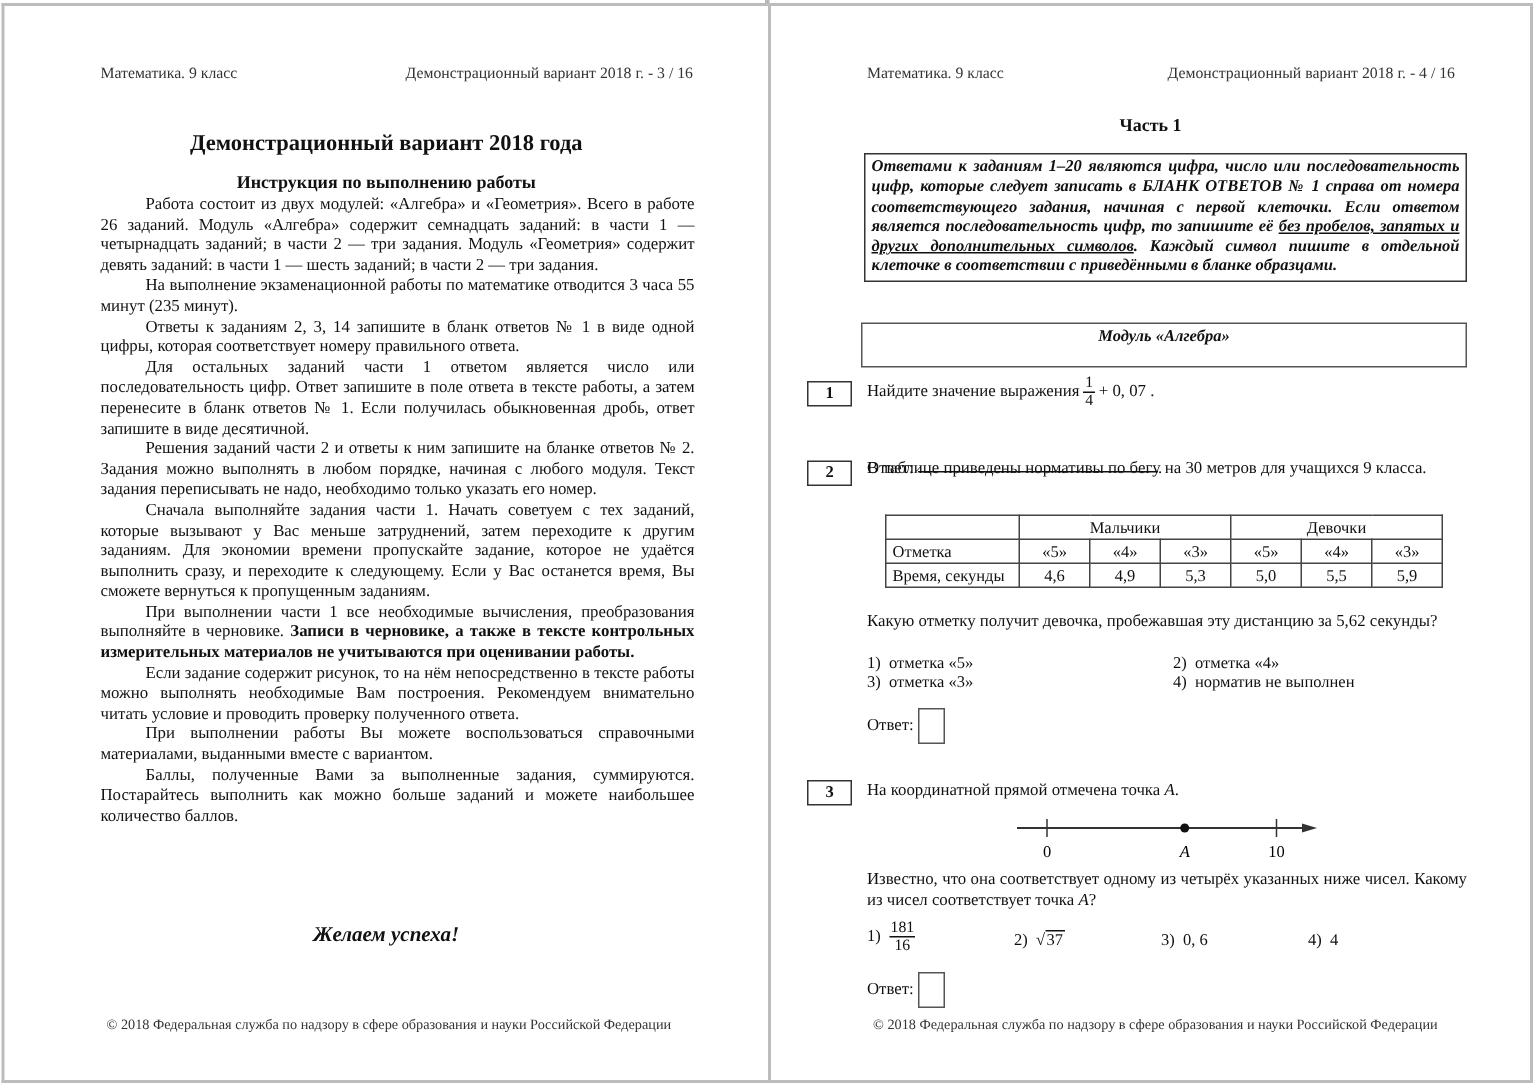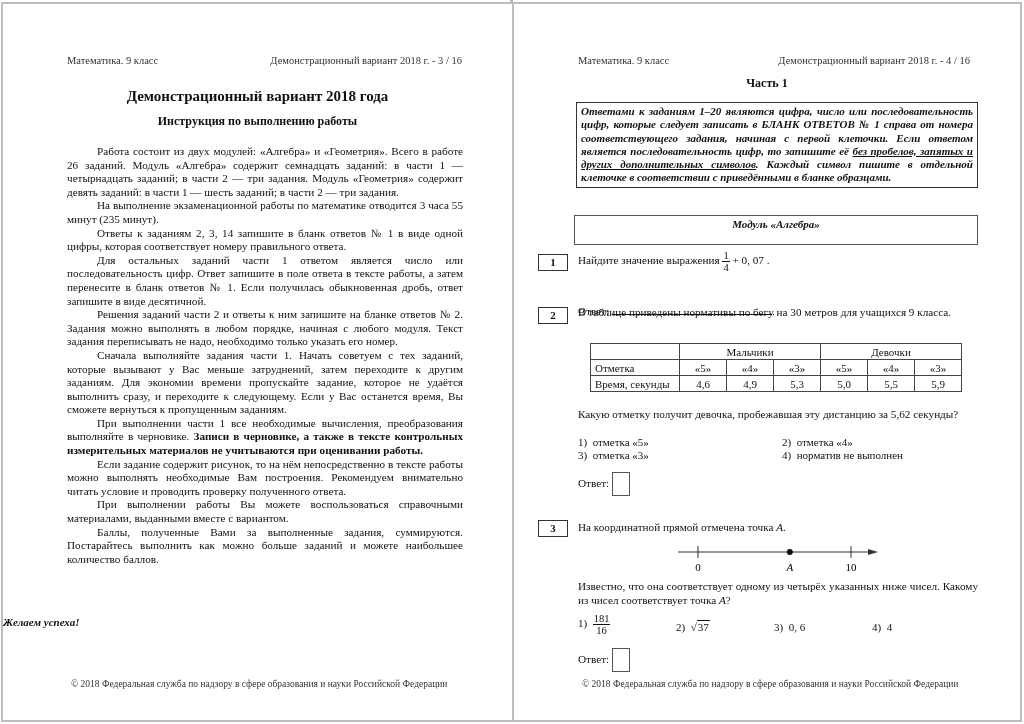--- a/index.html
+++ b/index.html
@@ -4,32 +4,32 @@
 <style>
   * { box-sizing: border-box; margin: 0; padding: 0; }
   html, body { width: 1024px; height: 724px; background: #ffffff; overflow: hidden; }
   body { position: relative; font-family: "Liberation Serif", "DejaVu Serif", serif; color: #111; }
 
   .page { position: absolute; top: 2px; height: 720px; background: #fff; border: 2px solid #bdbdbd; }
   #page-left { left: 1px; width: 511px; border-right: none; }
   #page-right { left: 512px; width: 510px; }
   .gutter { position: absolute; left: 510px; top: 0; width: 3px; height: 722px; background: #b8b8b8; }
 
-  .running-head { position: absolute; top: 40px; font-size: 10.5px; color: #333; margin-top: 11px; }
+  .running-head { position: absolute; top: 40px; font-size: 10.5px; color: #333; }
   .rh-left { left: 64px; }
   .rh-right { right: 50px; }
 
   .doc-title { position: absolute; top: 84px; left: 0; width: 100%; text-align: center; font-size: 15px; font-weight: bold; }
   .instr-title { position: absolute; top: 110px; left: 0; width: 100%; text-align: center; font-size: 12px; font-weight: bold; }
 
-  .body-text { position: absolute; left: 64px; width: 396px; top: 126px; font-size: 11.2px; line-height: 13.6px; text-align: justify; margin-top: 15px; }
+  .body-text { position: absolute; left: 64px; width: 396px; top: 126px; font-size: 11.2px; line-height: 13.6px; text-align: justify; }
   .body-text p { text-indent: 30px; }
   .body-text b { font-weight: bold; }
 
-  .wish { position: absolute; top: 612px; left: 0; width: 100%; text-align: left; font-size: 11px; font-weight: bold; font-style: italic; }
+  .wish { position: absolute; top: 612px; left: 0; width: 100%; text-align: center; font-size: 14px; font-weight: bold; font-style: italic; }
   .footer { position: absolute; top: 675px; font-size: 9.5px; color: #333; }
   #page-left .footer { left: 68px; }
   #page-right .footer { left: 68px; }
 
   .part-title { position: absolute; top: 72px; left: 0; width: 100%; text-align: center; font-size: 12px; font-weight: bold; }
   .notice { position: absolute; top: 98px; left: 62px; width: 402px; border: 1.5px solid #333; padding: 2px 4px; font-size: 11px; line-height: 13.3px; font-weight: bold; font-style: italic; text-align: justify; }
   .notice u { text-decoration: underline; }
 
   .module-box { position: absolute; top: 211px; left: 60px; width: 404px; height: 30px; border: 1.5px solid #555; text-align: center; font-size: 11px; font-weight: bold; font-style: italic; line-height: 16px; }
 

